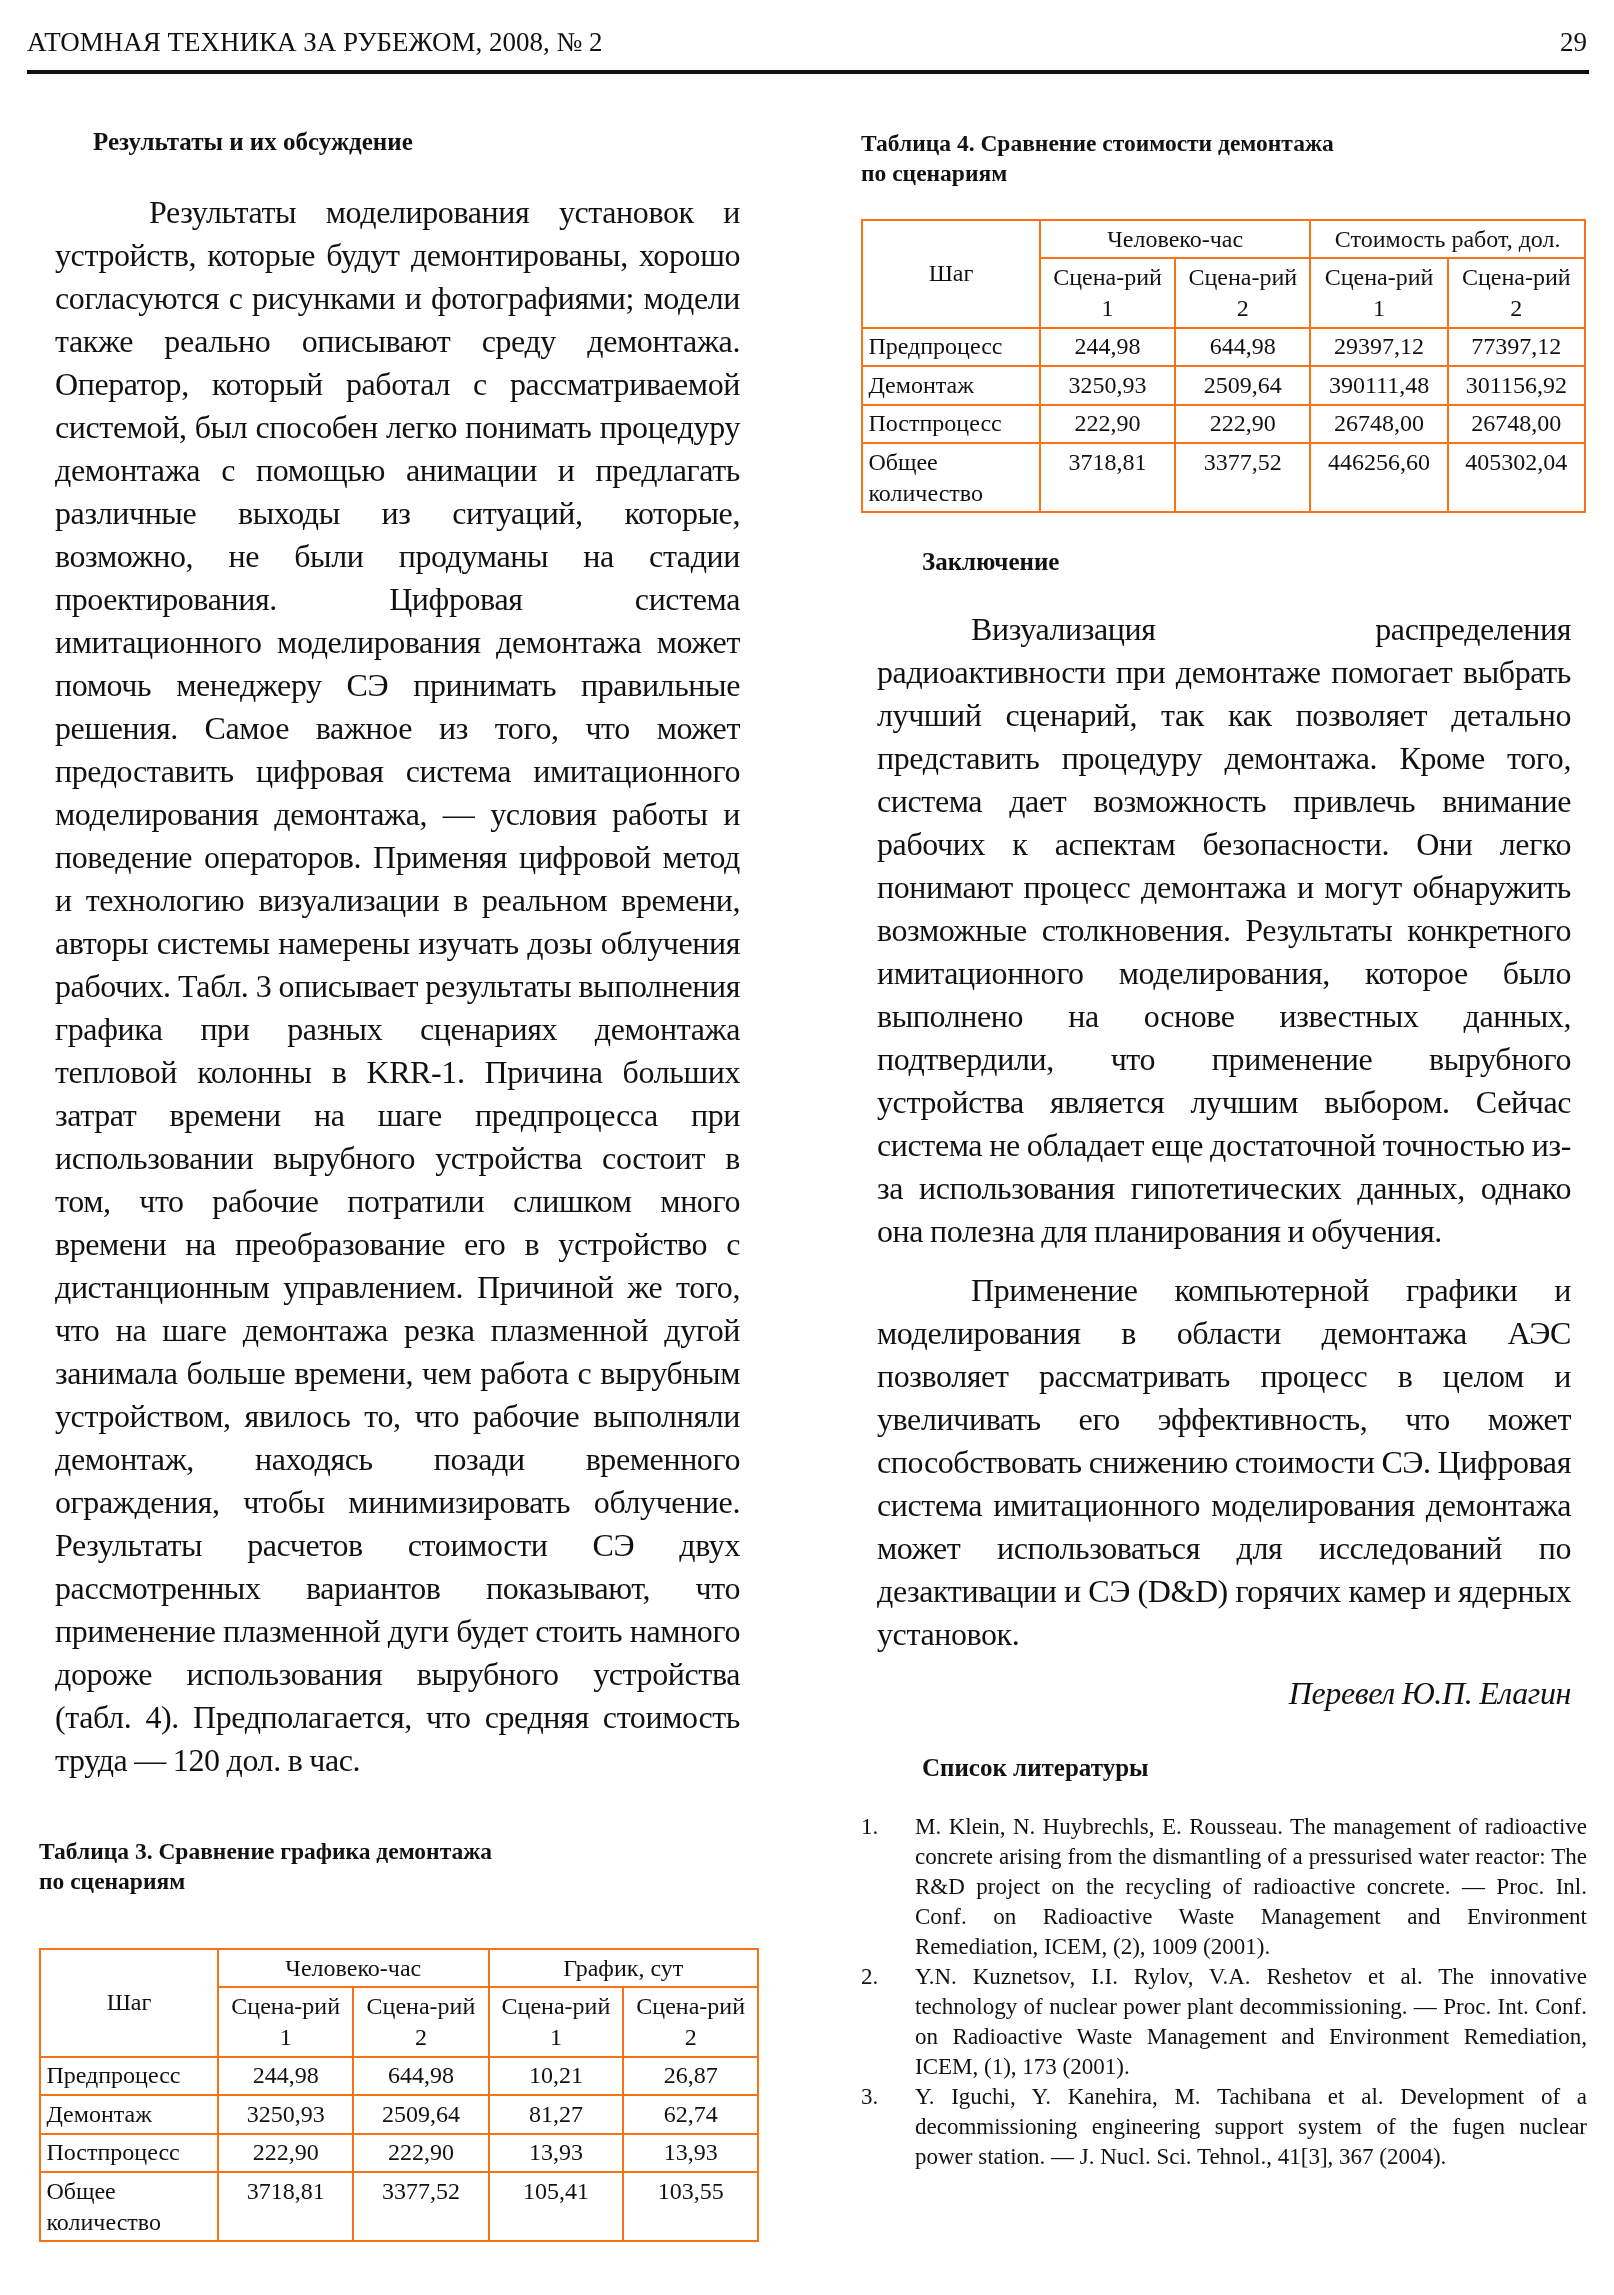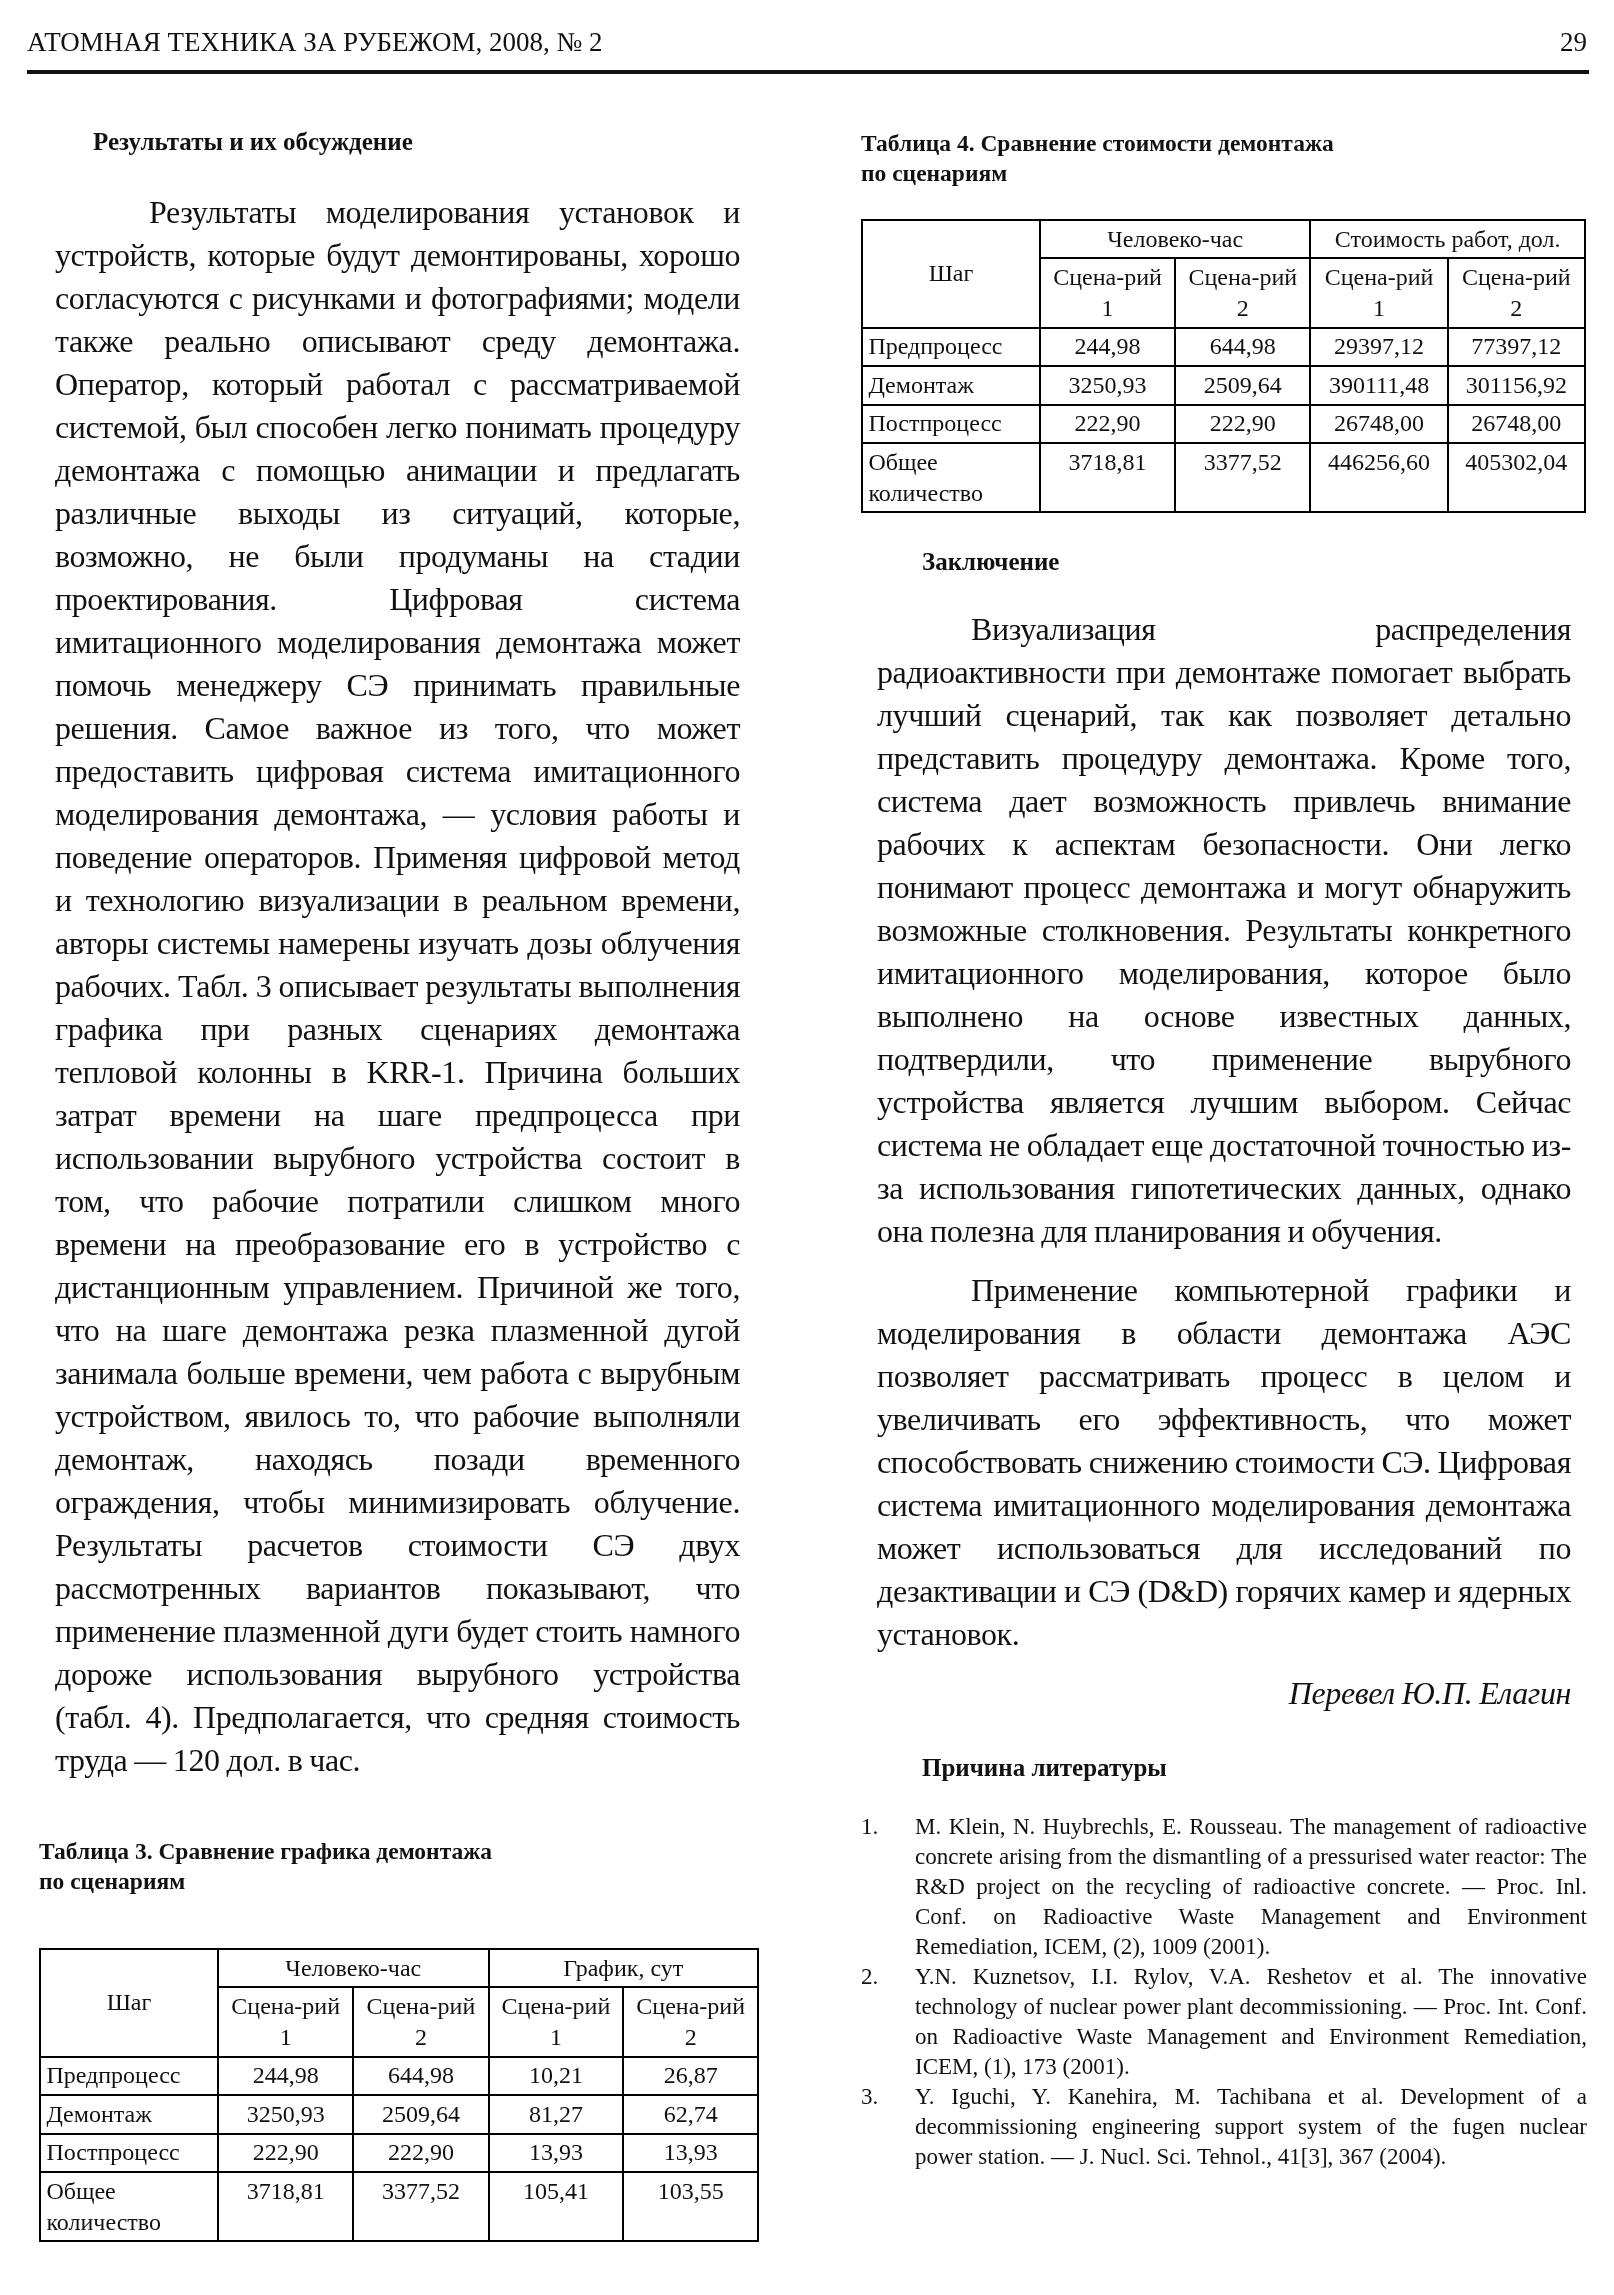--- a/index.html
+++ b/index.html
@@ -14,21 +14,21 @@
   .col-left { left: 39px; top: 128px; width: 717px; }
   .col-right { left: 861px; top: 128px; width: 726px; }
 
   h2 { font-weight: bold; font-size: 25px; margin: 0; }
   .para { font-size: 32px; line-height: 43px; text-align: justify; text-indent: 94px; margin: 16px;
           letter-spacing: -0.4px; word-spacing: -0.7px; }
   .caption { font-weight: bold; font-size: 23.5px; line-height: 30px; }
   .translator { font-style: italic; font-size: 32px; text-align: right; }
 
   table.data { border-collapse: collapse; font-size: 24px; line-height: 31px; }
-  table.data td, table.data th { border: 2px solid #000000; font-weight: normal; padding: 2.7px 5.4px; vertical-align: top; }
+  table.data td, table.data th { border: 2px solid #f97316; font-weight: normal; padding: 2.7px 5.4px; vertical-align: top; }
   table.data th { text-align: center; vertical-align: middle; }
   table.data td.num { text-align: center; border-radius: 13px; }
   table.data td.step { text-align: left; }
 
   .refs { font-size: 23px; line-height: 30px; }
   .ref { position: relative; padding-left: 54px; text-align: justify; margin: 0; }
   .ref .n { position: absolute; left: 0; top: 0; }
 </style>
 </head>
 <body>
@@ -155,21 +155,21 @@
       <td class="num">405302,04</td>
     </tr>
   </tbody>
     </table>
 
   <h2 style="margin-top:35px; margin-left:61px;">Заключение</h2>
   <p class="para" style="margin-top:32px;">Визуализация распределения радиоактивности при демонтаже помогает выбрать лучший сценарий, так как позволяет детально представить процедуру демонтажа. Кроме того, система дает возможность привлечь внимание рабочих к аспектам безопасности. Они легко понимают процесс демонтажа и могут обнаружить возможные столкновения. Результаты конкретного имитационного моделирования, которое было выполнено на основе известных данных, подтвердили, что применение вырубного устройства является лучшим выбором. Сейчас система не обладает еще достаточной точностью из-за использования гипотетических данных, однако она полезна для планирования и обучения.</p>
   <p class="para">Применение компьютерной графики и моделирования в области демонтажа АЭС позволяет рассматривать процесс в целом и увеличивать его эффективность, что может способствовать снижению стоимости СЭ. Цифровая система имитационного моделирования демонтажа может использоваться для исследований по дезактивации и СЭ (D&amp;D) горячих камер и ядерных установок.</p>
   <div class="translator para" style="text-indent:0; text-align:right;">Перевел Ю.П. Елагин</div>
 
-  <h2 style="margin-top:39px; margin-left:61px;">Причина литературы</h2>
+  <h2 style="margin-top:39px; margin-left:61px;">Список литературы</h2>
   <div class="refs" style="margin-top:30px;">
     <p class="ref">
       <span class="n">1.</span>
       <span>M. Klein, N. Huybrechls, E. Rousseau. The management of radioactive concrete arising from the dismantling of a pressurised water reactor: The R&amp;D project on the recycling of radioactive concrete. — Proc. Inl. Conf. on Radioactive Waste Management and Environment Remediation, ICEM, (2), 1009 (2001).</span>
     </p>
     <p class="ref">
       <span class="n">2.</span>
       <span>Y.N. Kuznetsov, I.I. Rylov, V.A. Reshetov et al. The innovative technology of nuclear power plant decommissioning. — Proc. Int. Conf. on Radioactive Waste Management and Environment Remediation, ICEM, (1), 173 (2001).</span>
     </p>
     <p class="ref">

